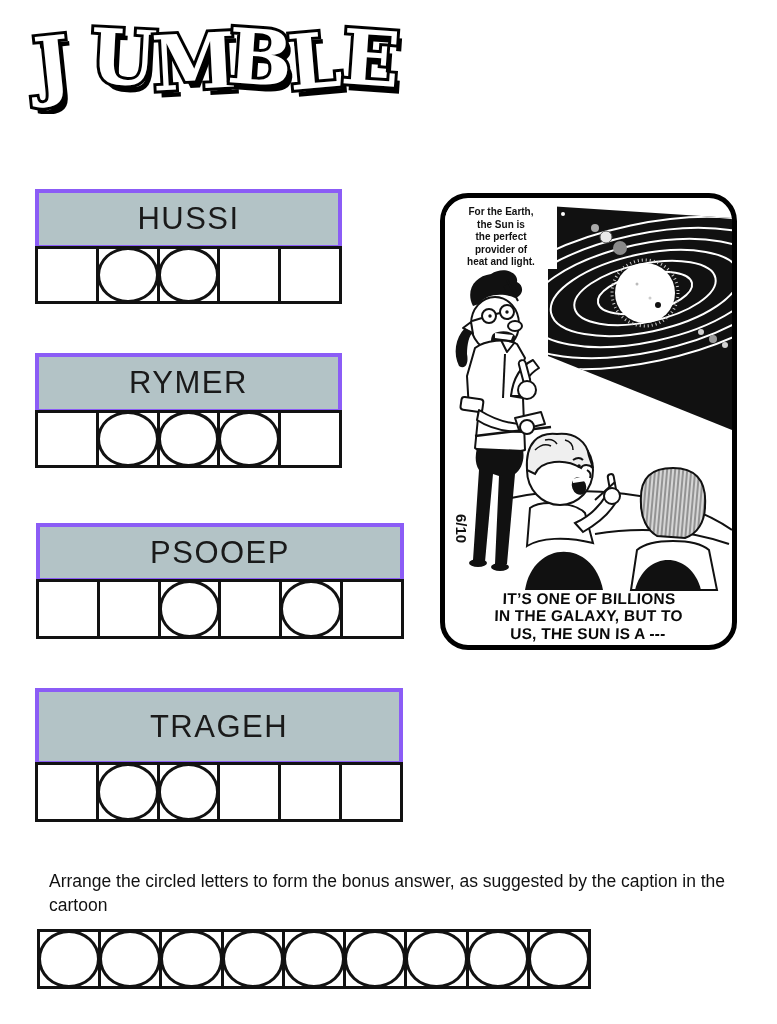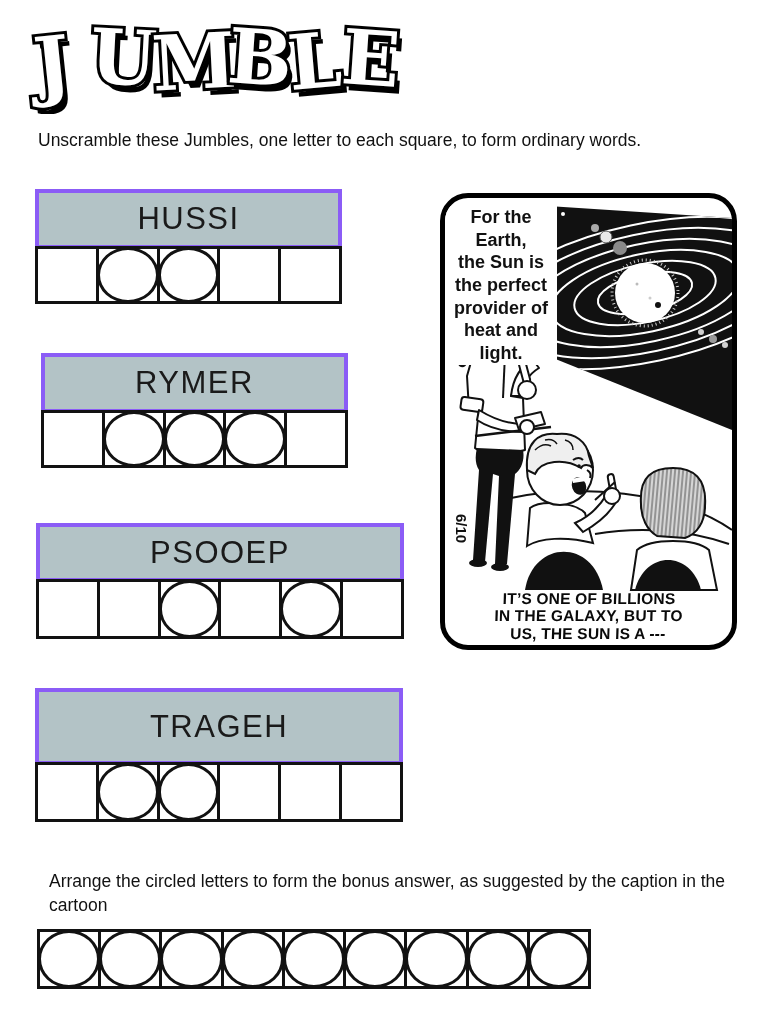--- a/index.html
+++ b/index.html
@@ -26,21 +26,21 @@
   .cell-row{display:flex;}
   .cell{box-sizing:border-box;flex:1;border:3px solid #121212;border-left:none;position:relative;background:#fff;margin-top:-3px;}
   .cell:first-child{border-left:3px solid #121212;}
   .circle{position:absolute;left:-2px;top:-2px;right:-2px;bottom:-2px;
     border:3px solid #121212;border-radius:50%;}
 
   
   .cartoon{position:absolute;left:440px;top:193px;width:297px;height:457px;
     box-sizing:border-box;border:5px solid #000;border-radius:28px;background:#fff;overflow:hidden;}
   .cartoon svg.art{position:absolute;left:0;top:0;}
-  .bubble{position:absolute;font-weight:bold;font-size:18px;line-height:1.26;text-align:center;
+  .bubble{position:absolute;font-weight:bold;font-size:10px;line-height:1.26;text-align:center;
     white-space:pre-line;color:#111;background:#fff;}
   #bubble1{left:0px;top:8px;width:112px;}
   #bubble2{left:112px;top:200px;width:174px;}
   .caption{position:absolute;left:4px;top:392px;width:279px;text-align:center;
     font-weight:bold;font-size:15.5px;line-height:1.12;white-space:pre-line;
     letter-spacing:0.2px;transform:skewX(-2deg);color:#0a0a0a;}
   .date-mark{position:absolute;left:-6px;top:322px;width:44px;text-align:center;
     font-weight:bold;font-size:15px;transform:rotate(90deg);color:#111;}
 </style>
 </head>
@@ -60,39 +60,38 @@
     <g class="lface">
       <text x="8" y="76" transform="rotate(-6 34 48)">J</text>
       <text x="64" y="70" transform="rotate(3 93 43)">U</text>
       <text x="126" y="75" transform="rotate(-3 162 45)">M</text>
       <text x="202" y="70" transform="rotate(4 230 43)">B</text>
       <text x="262" y="74" transform="rotate(-5 287 46)">L</text>
       <text x="316" y="71" transform="rotate(4 342 43)">E</text>
     </g>
   </svg>
 
-  <p class="instr" id="instr-top">Unscramble these Jumbles, one letter to each square, to form ordinary words.</p>
   <p class="instr" id="instr-bottom">Arrange the circled letters to form the bonus answer, as suggested by the caption in the cartoon</p>
 
   <div id="jumbles-container">
       <div class="jumble-block" style="left: 35px; top: 189px; width: 307px;">
         <div class="jumble-header" style="height: 60px;">HUSSI</div>
         <div class="cell-row">
           <div class="cell" style="height: 58px;"></div>
           <div class="cell" style="height: 58px;">
             <div class="circle"></div>
           </div>
           <div class="cell" style="height: 58px;">
             <div class="circle"></div>
           </div>
           <div class="cell" style="height: 58px;"></div>
           <div class="cell" style="height: 58px;"></div>
         </div>
       </div>
-      <div class="jumble-block" style="left: 35px; top: 353px; width: 307px; padding-left: 6px;">
+      <div class="jumble-block" style="left: 29px; top: 353px; width: 307px; padding-left: 6px;">
         <div class="jumble-header" style="height: 60px;">RYMER</div>
         <div class="cell-row">
           <div class="cell" style="height: 58px;"></div>
           <div class="cell" style="height: 58px;">
             <div class="circle"></div>
           </div>
           <div class="cell" style="height: 58px;">
             <div class="circle"></div>
           </div>
           <div class="cell" style="height: 58px;">

